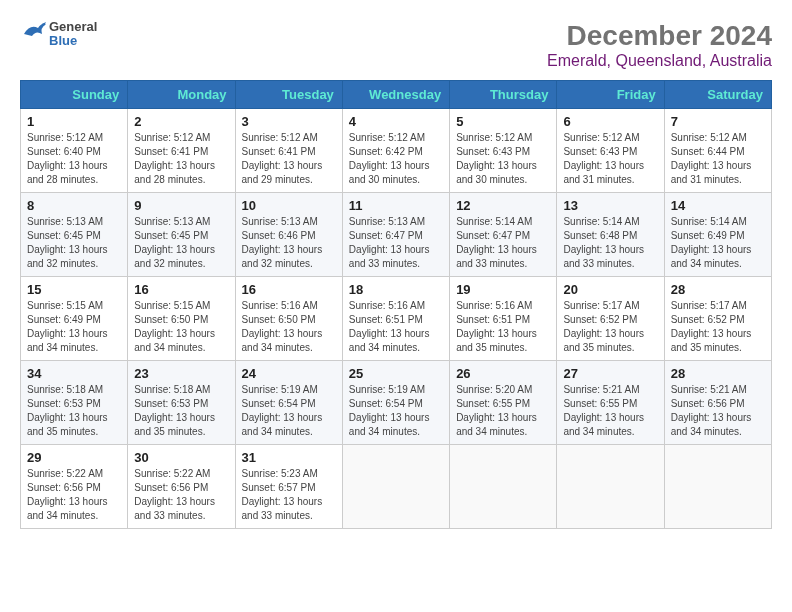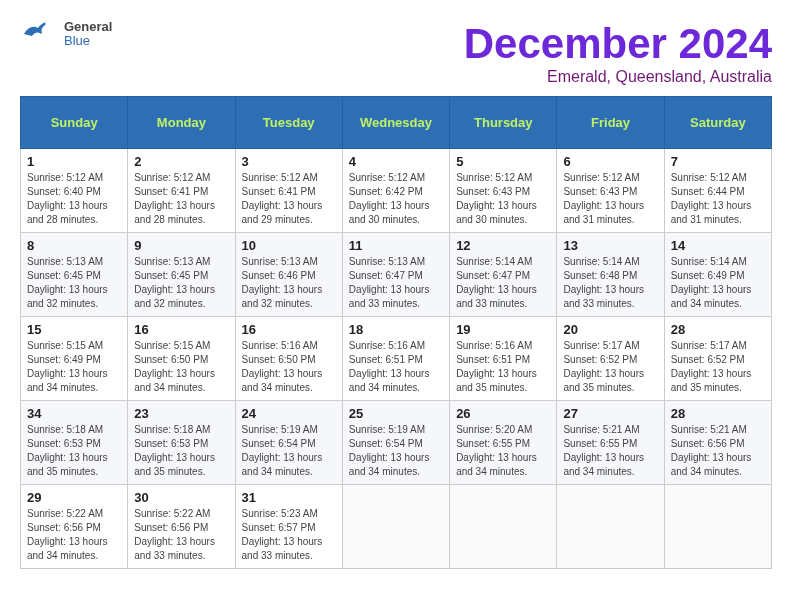--- a/index.html
+++ b/index.html
@@ -20,38 +20,38 @@
       display: flex;
       align-items: center;
       font-size: 18px;
       font-weight: bold;
       color: #1a1a1a;
     }
     .title-area {
       text-align: right;
     }
     .calendar-title {
-      font-size: 42px;
+      font-size: 28px;
       font-weight: bold;
-      color: #6d28d9;
+      color: #737373;
     }
     .calendar-subtitle {
       font-size: 16px;
       color: #701a75;
     }
     .calendar-table {
       width: 100%;
       border-collapse: collapse;
       border: 1px solid #ccc;
     }
     .calendar-table th {
       background-color: #2e6eb5;
-      color: #bef264;
-      text-align: center;
-      padding: 18px 8px;
+      color: #5eead4;
+      text-align: right;
+      padding: 6px 8px;
       font-size: 13px;
       border: 1px solid #2260a0;
     }
     .calendar-table td {
       vertical-align: top;
       border: 1px solid #ccc;
       padding: 5px 6px;
       font-size: 11px;
       color: #333;
       width: calc(100% / 7);
@@ -78,28 +78,28 @@
     .empty-cell {
       background-color: #f9f9f9 !important;
     }
   </style>
 </head>
 <body>
 
 <div class="header-area">
   <div class="logo">
   <div style="display:flex;flex-direction:column;align-items:flex-start">
-    <div style="display:flex;align-items:center;gap:16px">
+    <div style="display:flex;align-items:center;gap:1px">
       <svg width="28" height="28" viewBox="0 0 28 28">
         <path d="M4 14 Q10 4 18 8 Q22 2 26 4 Q20 8 22 14 Q16 10 12 16 Z" fill="#2e6eb5"></path>
         <path d="M22 4 L26 2 L24 6 Z" fill="#2e6eb5"></path>
       </svg>
       <div style="line-height:1.1">
         <div style="font-size:13px;font-weight:bold;color:#444">General</div>
-        <div style="font-size:13px;font-weight:normal;color:#2e6eb5">Blue</div>
+        <div style="font-size:13px;font-weight:bold;color:#2e6eb5">Blue</div>
       </div>
     </div>
   </div>
 </div>
   <div class="title-area">
     <div class="calendar-title">December 2024</div>
     <div class="calendar-subtitle">Emerald, Queensland, Australia</div>
   </div>
 </div>
 

